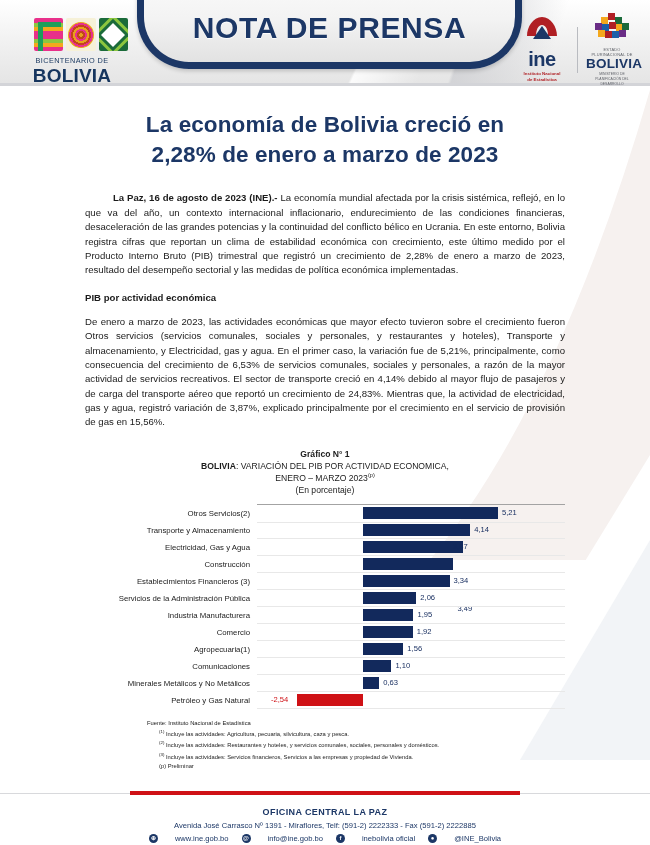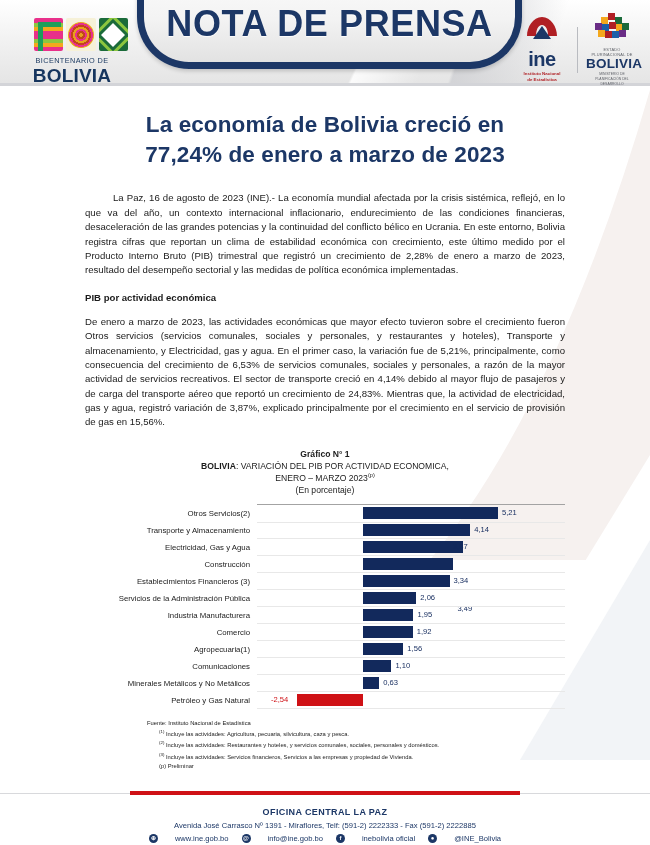--- a/index.html
+++ b/index.html
@@ -126,21 +126,21 @@
     border-radius: 0 0 52px 52px;
     background: linear-gradient(180deg,#fdfdfd 0%,#f3f3f3 55%,#e2e2e2 100%);
     box-sizing: border-box;
     box-shadow: 0 2px 4px rgba(0,0,0,.18);
     display: flex;
     align-items: flex-end;
     justify-content: center;
     padding-bottom: 17px;
   }
   .pill-text {
-    font-size: 36px;
+    font-size: 30px;
     font-weight: bold;
     color: #1c3766;
     letter-spacing: .6px;
     text-shadow: 0 1px 1px rgba(255,255,255,.9);
   }
 
   
   .right-logos {
     position: absolute;
     right: 12px;
@@ -181,21 +181,21 @@
     margin: 24px 0 0 0;
     letter-spacing: .1px;
   }
   .para {
     font-size: 9.6px;
     color: #1b1b1b;
     line-height: 1.5;
     text-align: justify;
     margin: 22px 0 0 0;
   }
-  .para b { font-weight: normal; padding-left: 28px; }
+  .para b { font-weight: bold; padding-left: 28px; }
   .subhead {
     font-size: 9.6px;
     font-weight: bold;
     color: #1b1b1b;
     margin: 14px 0 0 0;
   }
 
   
   .chart-block { margin-top: 18px; }
   .chart-title {
@@ -368,21 +368,21 @@
     </div>
   </div>
 
   <div class="header-bottom-rule"></div>
 </div>
 
 <div class="content">
 
   <div class="headline">
     <div>La economía de Bolivia creció en</div>
-    <div>77,24% de enero a marzo de 2023</div>
+    <div>2,28% de enero a marzo de 2023</div>
   </div>
 
   <p class="para"><b>La Paz, 16 de agosto de 2023 (INE).-</b><span> La economía mundial afectada por la crisis sistémica, reflejó, en lo que va del año, un contexto internacional inflacionario, endurecimiento de las condiciones financieras, desaceleración de las grandes potencias y la continuidad del conflicto bélico en Ucrania. En este entorno, Bolivia registra cifras que reportan un clima de estabilidad económica con crecimiento, este último medido por el Producto Interno Bruto (PIB) trimestral que registró un crecimiento de 2,28% de enero a marzo de 2023, resultado del desempeño sectorial y las medidas de política económica implementadas.</span></p>
 
   <p class="subhead">PIB por actividad económica</p>
 
   <p class="para" style="margin-top:12px">De enero a marzo de 2023, las actividades económicas que mayor efecto tuvieron sobre el crecimiento fueron Otros servicios (servicios comunales, sociales y personales, y restaurantes y hoteles), Transporte y almacenamiento, y Electricidad, gas y agua. En el primer caso, la variación fue de 5,21%, principalmente, como consecuencia del crecimiento de 6,53% de servicios comunales, sociales y personales, a razón de la mayor actividad de servicios recreativos. El sector de transporte creció en 4,14% debido al mayor flujo de pasajeros y de carga del transporte aéreo que reportó un crecimiento de 24,83%. Mientras que, la actividad de electricidad, gas y agua, registró variación de 3,87%, explicado principalmente por el crecimiento en el servicio de provisión de gas en 15,56%.</p>
 
   <div class="chart-block">
     <div class="chart-title">

